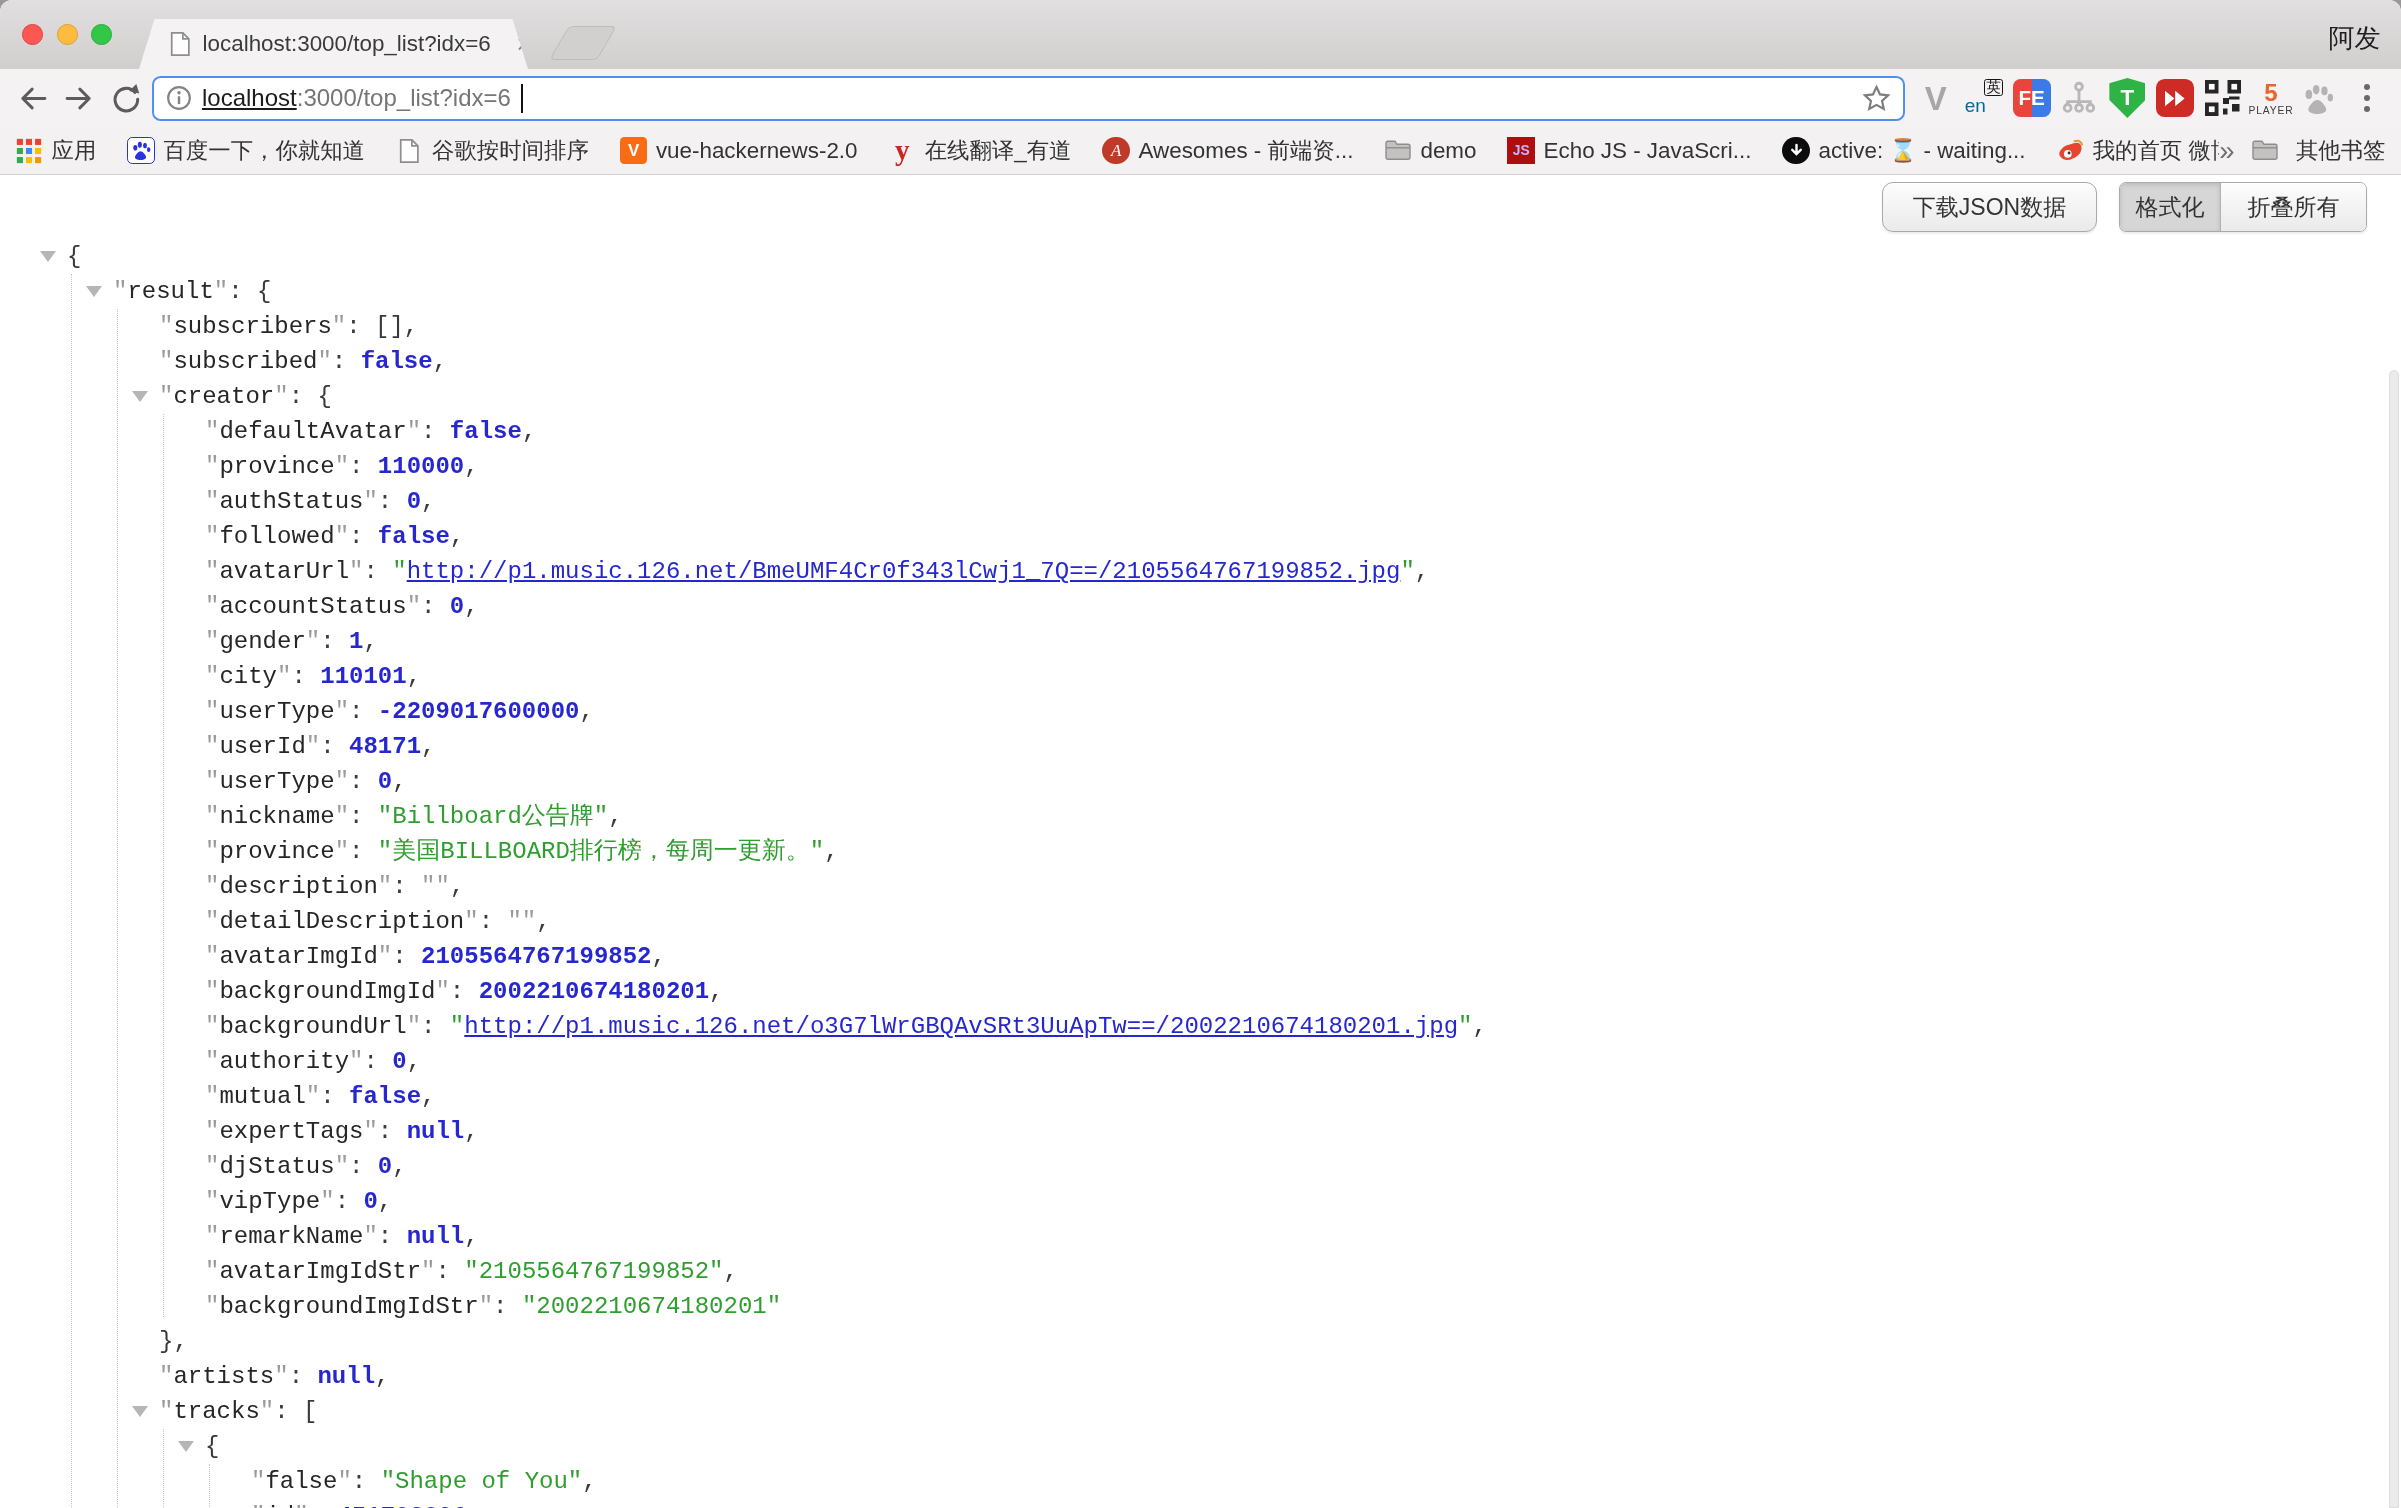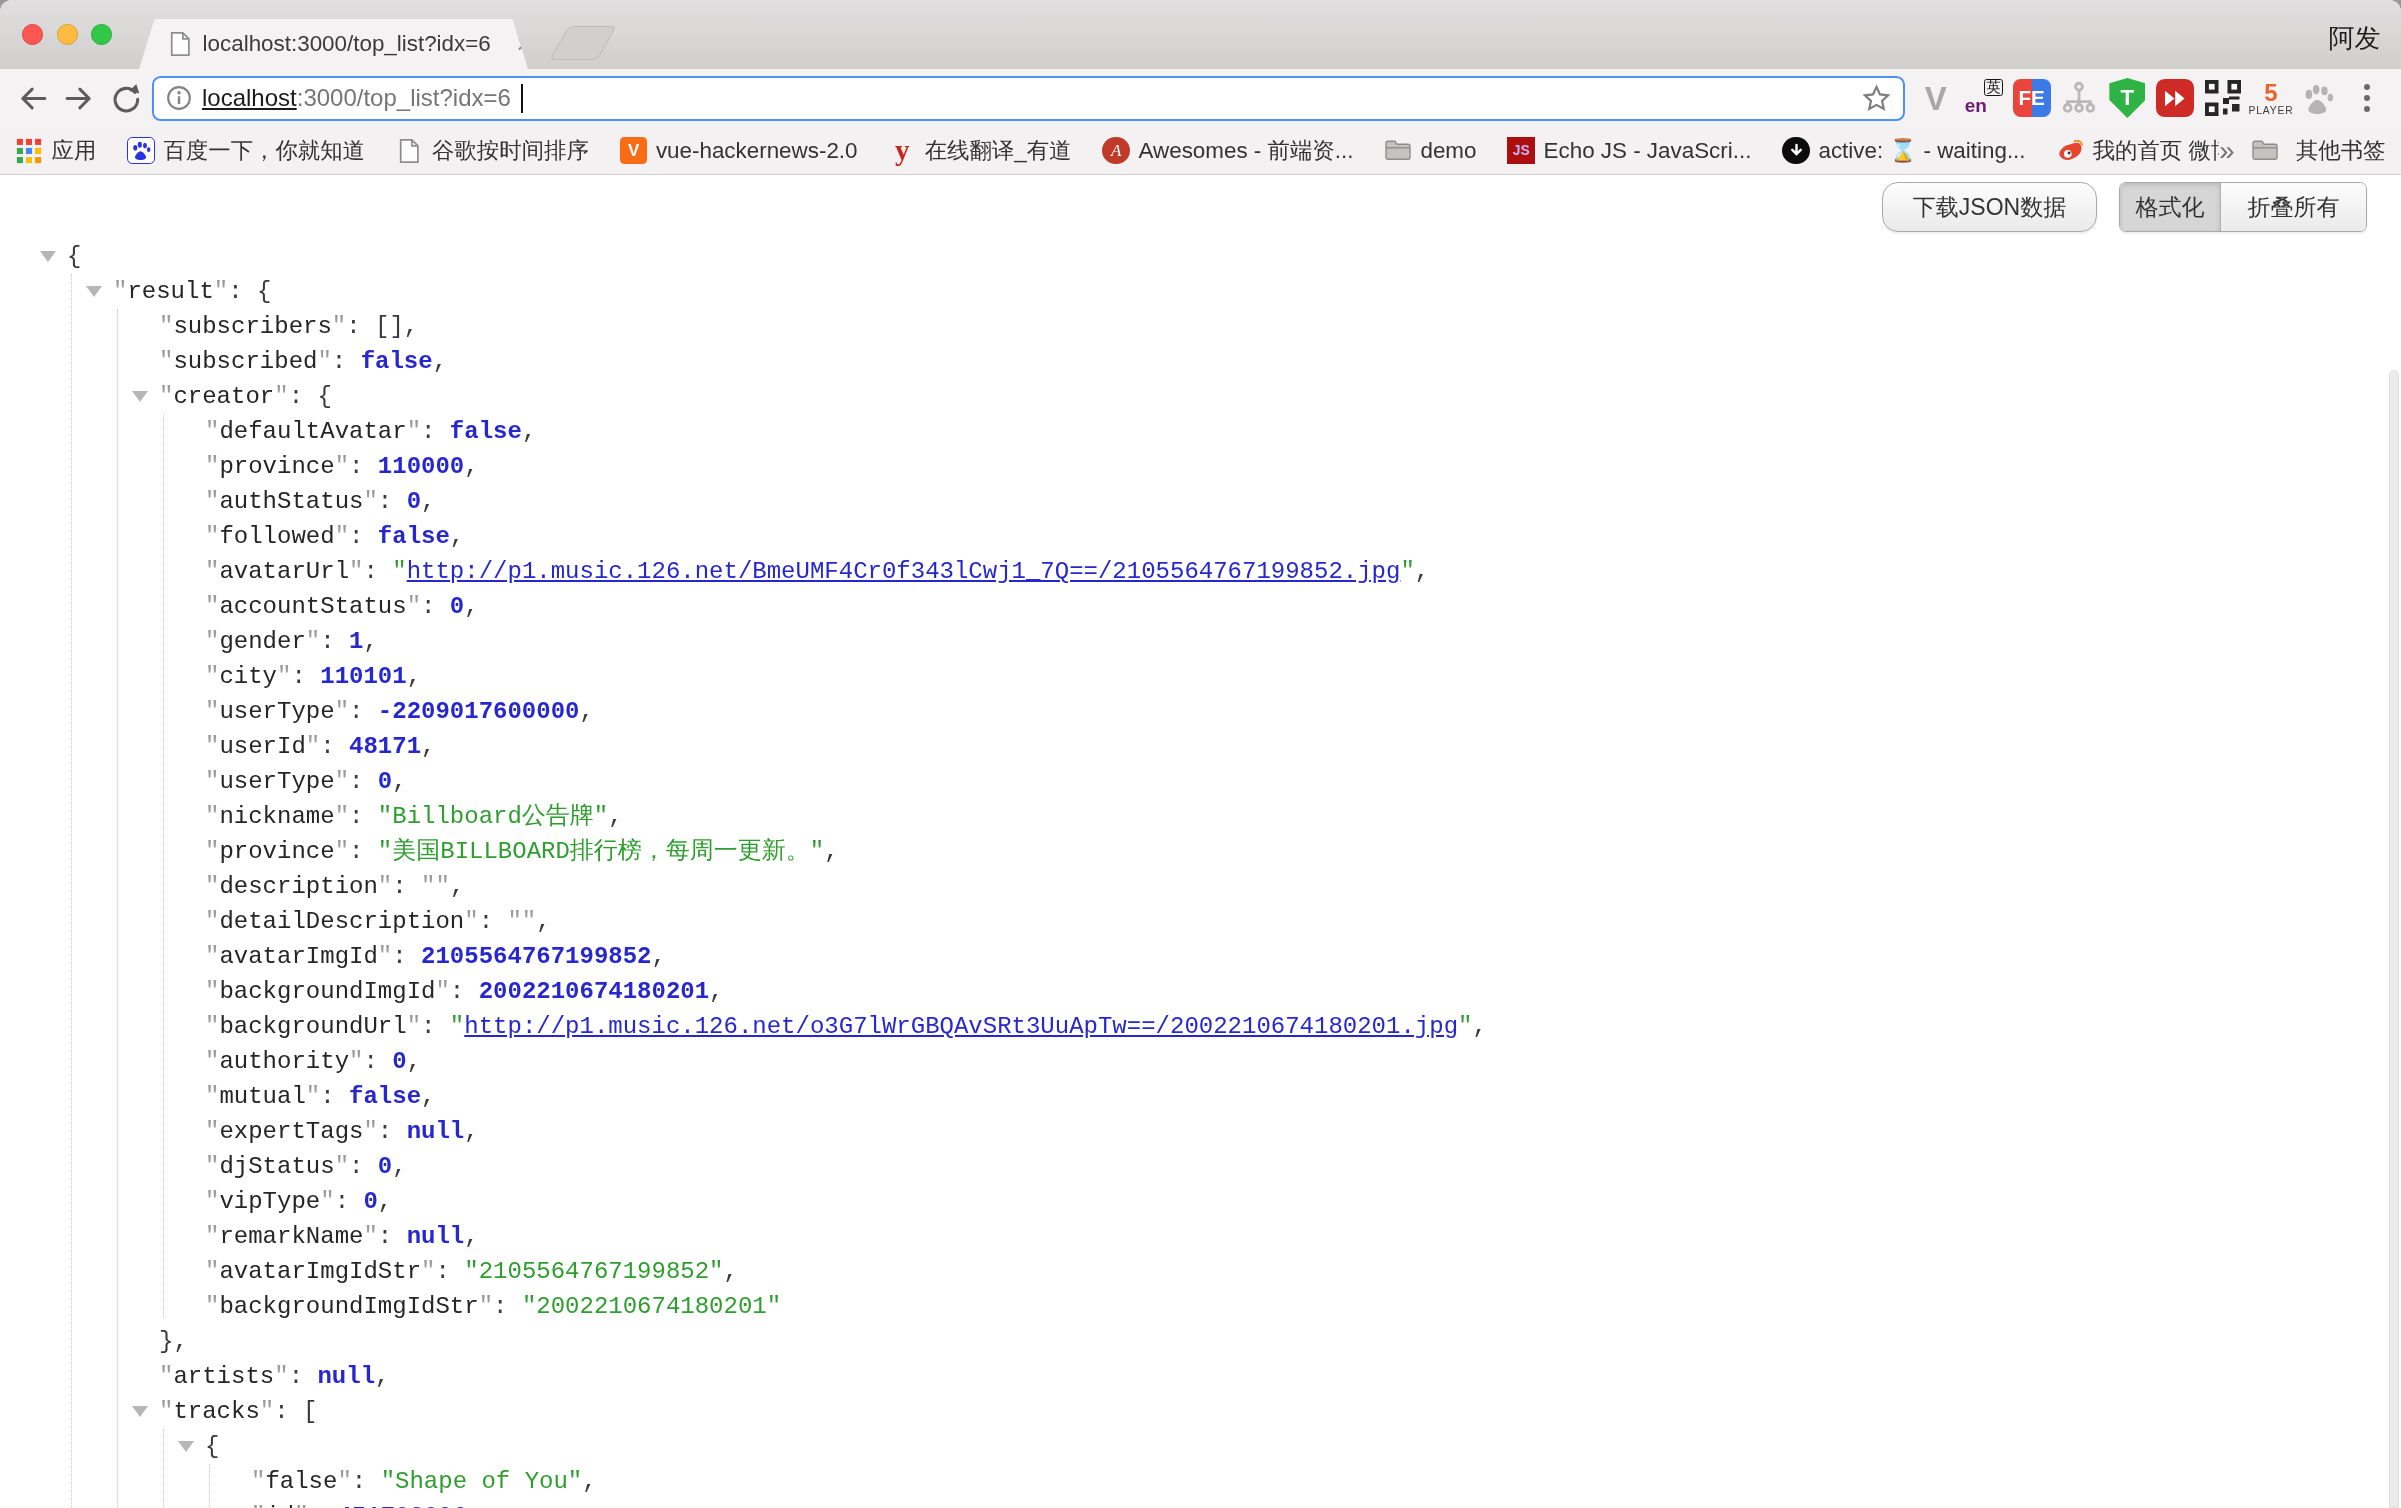--- a/index.html
+++ b/index.html
@@ -31,21 +31,21 @@
             border-radius:8.6px; display:flex; align-items:center; padding:0 12px; gap:10.3px; min-width:0; }
   .url-text { font-size:24px; white-space:nowrap; }
   .url-host { color:#1b1b1b;text-decoration:underline; } .url-rest { color:#767676; }
   .caret { width:1.7px; height:29px; background:#111; flex:none; }
   .url-star { margin-left:auto; flex:none; display:flex; }
   .extensions { display:flex; align-items:center; gap:6.9px; padding-right:3.4px; }
   .ext { width:41px; height:45px; display:flex; align-items:center; justify-content:center;
          position:relative; flex:none; }
   .ext-v { color:#a8a6a6; font-weight:900; font-size:33px; line-height:1; }
   .ext-tr { position:relative; width:38px; height:38px; }
-  .tr-en { position:absolute; left:0; bottom:0; font-size:19px; font-weight:bold; color:#701a75; }
+  .tr-en { position:absolute; left:0; bottom:0; font-size:19px; font-weight:normal; color:#0369a1; }
   .tr-zh { position:absolute; right:0; top:0; font-size:14.6px; color:#141414; border:1.7px solid #141414;
            border-radius:2.6px; line-height:1.05; padding:0 0.9px; }
   .ext-fe { width:38px; height:38px; border-radius:7.7px; color:#fff; font-weight:bold; font-size:20.6px;
             display:flex; align-items:center; justify-content:center;
             background:linear-gradient(90deg,#e8463c 50%,#3c7ae8 50%); }
   .ext-shield { width:36px; height:40px; background:#2fb344;
                 clip-path:polygon(50% 0,100% 13%,100% 55%,50% 100%,0 55%,0 13%);
                 display:flex; align-items:center; justify-content:center;
                 color:#fff; font-weight:bold; font-size:22.4px; }
   .ext-ff { width:38px; height:38px; border-radius:8.6px; background:#cf2b26;
@@ -70,21 +70,21 @@
   .ico-echojs { background:#ad0f0f; color:#c4b5fd; font-weight:bold; font-size:13.8px; }
   .ico-baidu { background:#fff; border:1.7px solid #2932e1; border-radius:5.2px; }
   .ico-download-circle { background:#0c0c0c; border-radius:50%; }
   .bm-right { margin-left:auto; display:flex; align-items:center; gap:17px; flex:none; }
   .overflow-chevrons { color:#6f6f6f; font-size:27.5px; }
 
   
   .content { position:absolute; top:177px; left:0; right:0; bottom:0; background:#fff; }
   .btn, .seg { font-size:23px; color:#333; display:flex; align-items:center; justify-content:center; }
   .download-btn { position:absolute; top:5.2px; left:1882px; width:215px; height:50px;
-                  border:1.7px solid #a9a9a9; border-radius:16px;
+                  border:1.7px solid #a9a9a9; border-radius:11px;
                   background:linear-gradient(#fdfdfd,#eaeaea); box-shadow:0 1.7px 1.7px rgba(0,0,0,.07); }
   .segmented { position:absolute; top:5.2px; left:2119px; height:50px; border:1.7px solid #a9a9a9;
                border-radius:6.9px; overflow:hidden; display:flex; box-shadow:0 1.7px 1.7px rgba(0,0,0,.07); }
   .seg-format { width:100px; height:100%; background:#d6d6d6; box-shadow:inset 0 1.7px 5.2px rgba(0,0,0,.14); }
   .seg-collapse { width:146px; height:100%; background:linear-gradient(#fdfdfd,#eaeaea);
                   border-left:1.7px solid #b2b2b2; }
 
   
   .json-tree { position:absolute; left:0; top:62px; right:0; bottom:0; overflow:hidden;
                font-family:"Liberation Mono", monospace; font-size:24px; }

